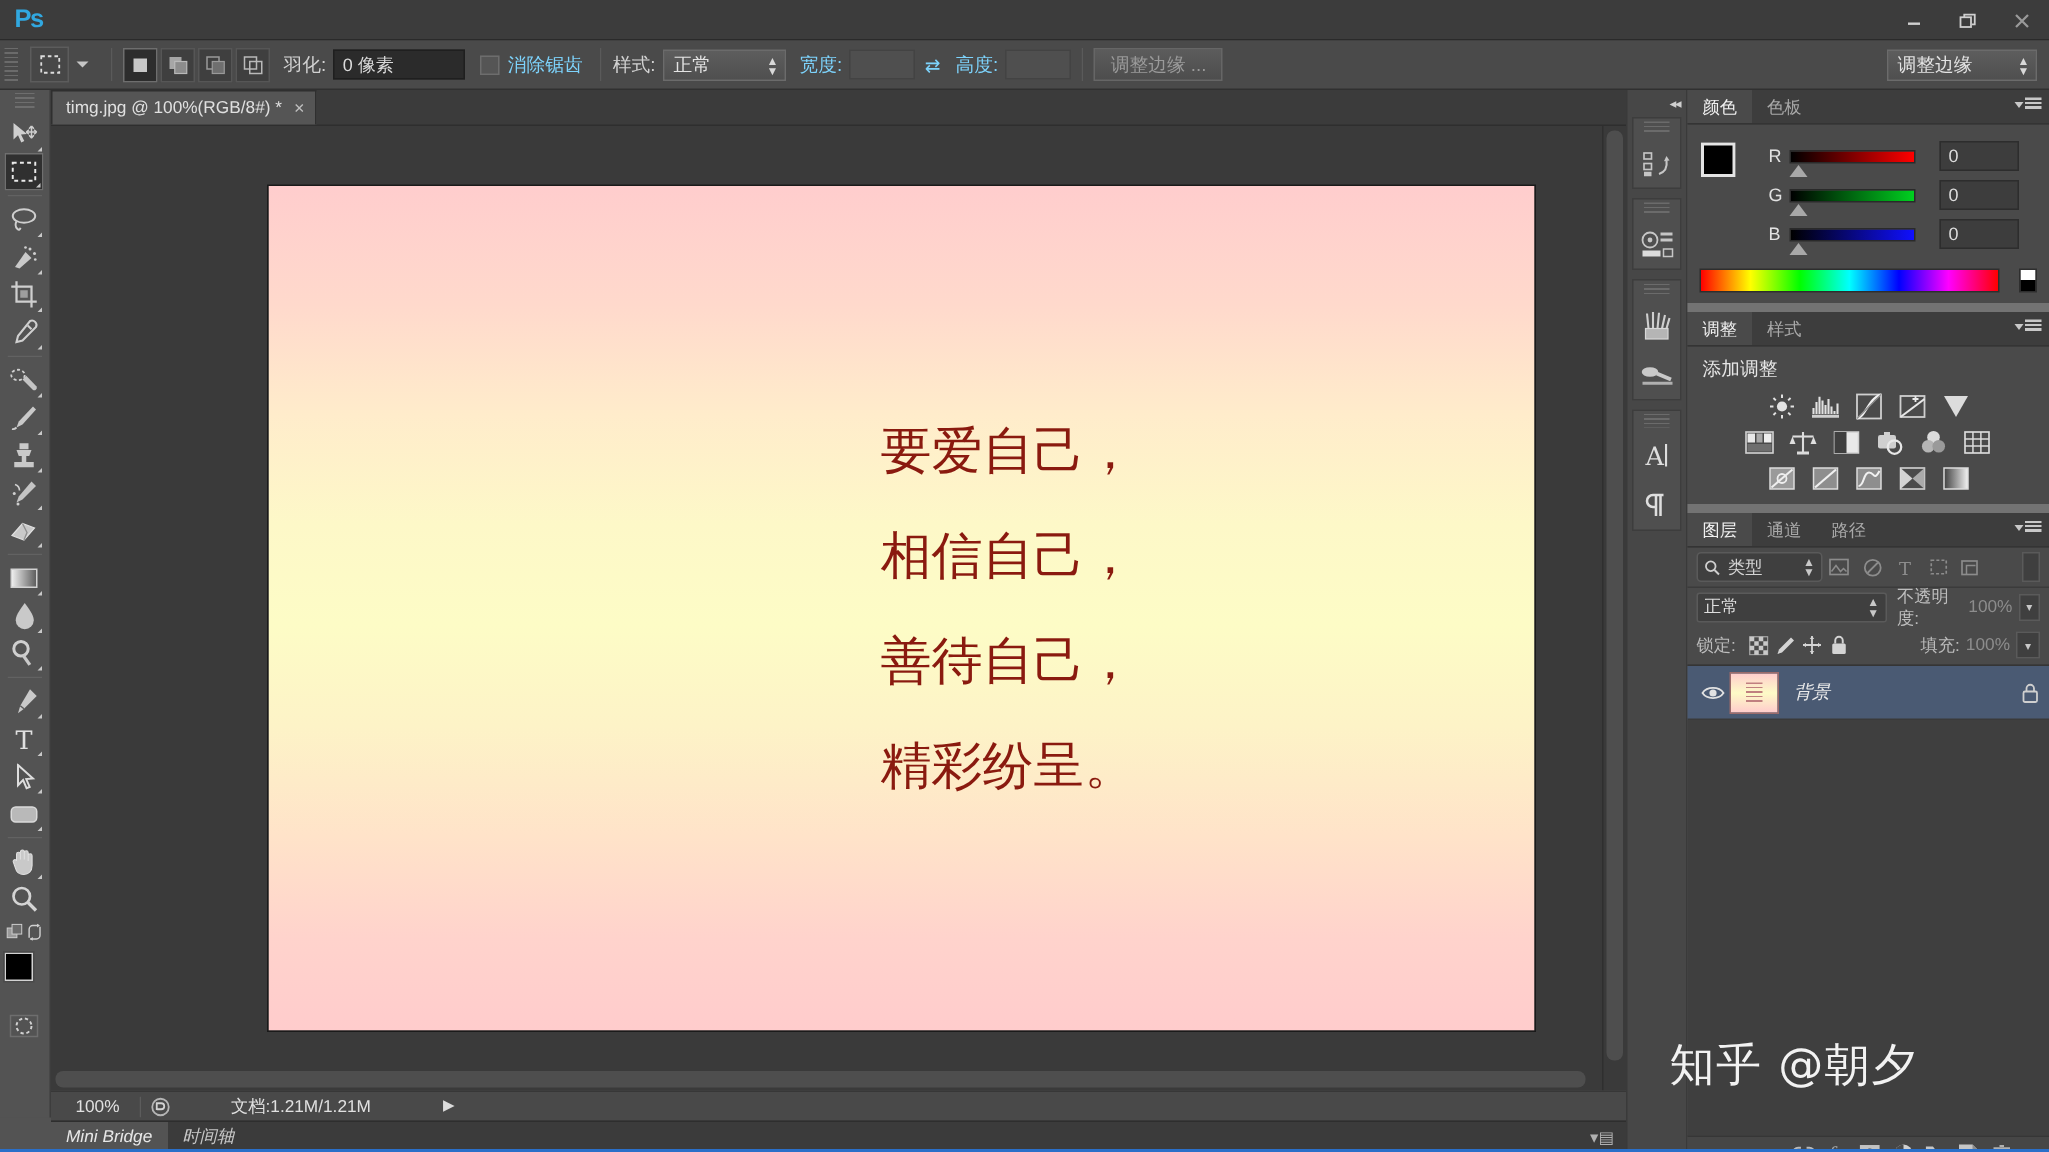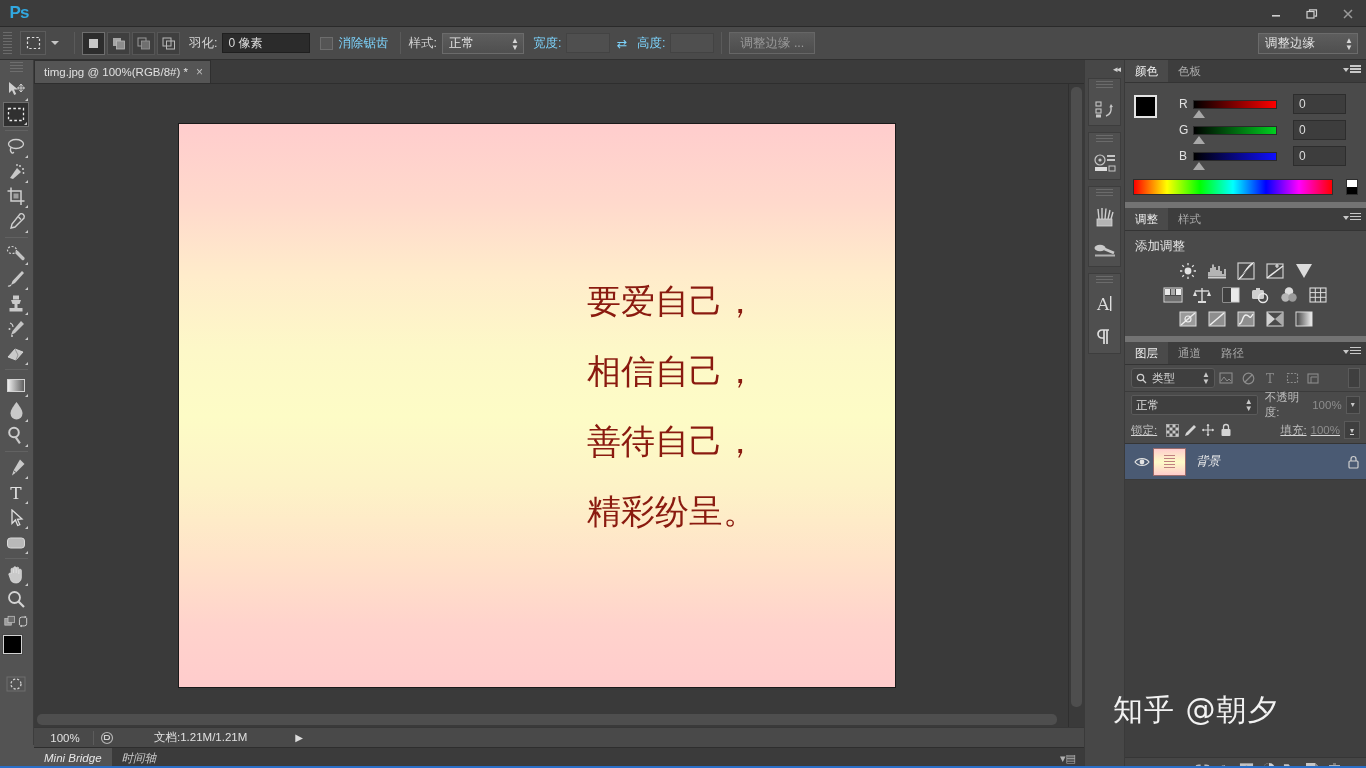--- a/index.html
+++ b/index.html
@@ -68,21 +68,21 @@
   
   #doctabbar { position:absolute; left:34px; top:60px; width:1050px; height:24px;
     background:#3b3b3b; border-bottom:1px solid #2e2e2e; display:flex; align-items:flex-end;}
   #doctab { height:23px; background:#555; border:1px solid #2f2f2f; border-bottom:none;
     display:flex; align-items:center; padding:0 7px 0 9px; font-size:11.5px; color:#e0e0e0; }
   #doctab .x { margin-left:8px; color:#bfbfbf; font-size:12px; }
 
   
   #canvasarea { position:absolute; left:34px; top:84px; width:1050px; height:643px;
     background:#3a3a3a; overflow:hidden; }
-  #image { position:absolute; left:144px; top:39px; width:718px; height:565px;
+  #image { position:absolute; left:144px; top:39px; width:846px; height:565px;
     border:1px solid #1a1a1a;
     background:linear-gradient(to bottom,#ffcdcd 0%,#ffd9cc 14%,#ffeccb 27%,#fdf8c8 40%,
       #fdfcc6 52%,#fdf3c7 64%,#ffe3c9 77%,#ffd3cc 89%,#ffcccc 100%);
     display:flex; flex-direction:column; align-items:flex-start; justify-content:center; }
   #poem { margin-left:408px; color:#8a1a0f; font-family:"DejaVu Serif","Liberation Serif",serif;
     font-size:34px; line-height:1.0; }
   #poem .ln { margin-bottom:36px; white-space:nowrap; }
   #poem .ln.tight { margin-bottom:4px; }
   #poem .ln.last { margin-bottom:0; }
 
@@ -164,21 +164,21 @@
   .lf-ico { width:22px; height:20px; display:flex; align-items:center; justify-content:center; color:#8c8c8c;}
   #lf-toggle { margin-left:auto; width:12px;height:20px;background:#3f3f3f;border:1px solid #5a5a5a;}
   #lblend { height:25px; display:flex; align-items:center; padding:0 6px; }
   #lblend-sel { width:142px; height:20px; background:#3f3f3f; border:1px solid #5a5a5a; border-radius:2px;
     color:#dedede; font-size:11.5px; line-height:18px; padding:0 4px; position:relative;}
   #lblend-sel .ar { position:absolute; right:4px; top:2px; font-size:8px; line-height:7px; color:#c8c8c8;}
   .lb-lab { margin-left:7px; font-size:11.5px; color:#bdbdbd;}
   .lb-num { margin-left:4px; font-size:11.5px; color:#8d8d8d; }
   .lb-ar { width:16px; height:18px; margin-left:4px; background:#3f3f3f; border:1px solid #5a5a5a;
     display:flex;align-items:center;justify-content:center; color:#c8c8c8; font-size:8px;}
-  #llock { height:26px; display:flex; align-items:center; padding:0 6px;text-decoration:underline; }
+  #llock { height:26px; display:flex; align-items:center; padding:0 6px; }
   .lock-ico { width:18px;height:18px; display:flex;align-items:center;justify-content:center; color:#c3c3c3;}
   #layerlist { position:absolute; left:0; top:78px; right:0; bottom:0; background:#3f3f3f;
     border-top:1px solid #353535;}
   .layer-row { height:36px; display:flex; align-items:center; background:#4a5a73; padding:12px 6px;
     border-bottom:1px solid #3a3a3a;}
   .eye { width:22px; display:flex; justify-content:center; color:#d8d8d8;}
   .lthumb { width:33px;height:28px; border:1px solid #9b6b6b;
     background:linear-gradient(to bottom,#ffcdcd,#fdfbc7 50%,#ffcccc);
     display:flex;align-items:center;justify-content:center;}
   .lthumb .mini { width:11px;height:14px;

